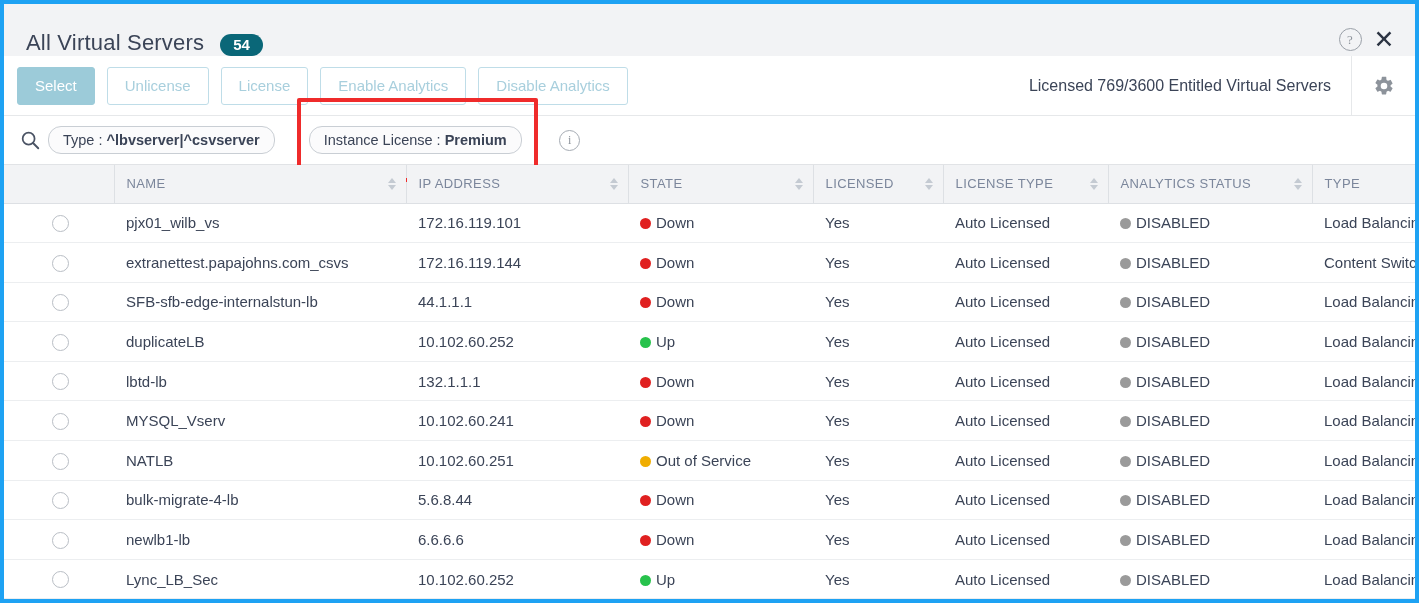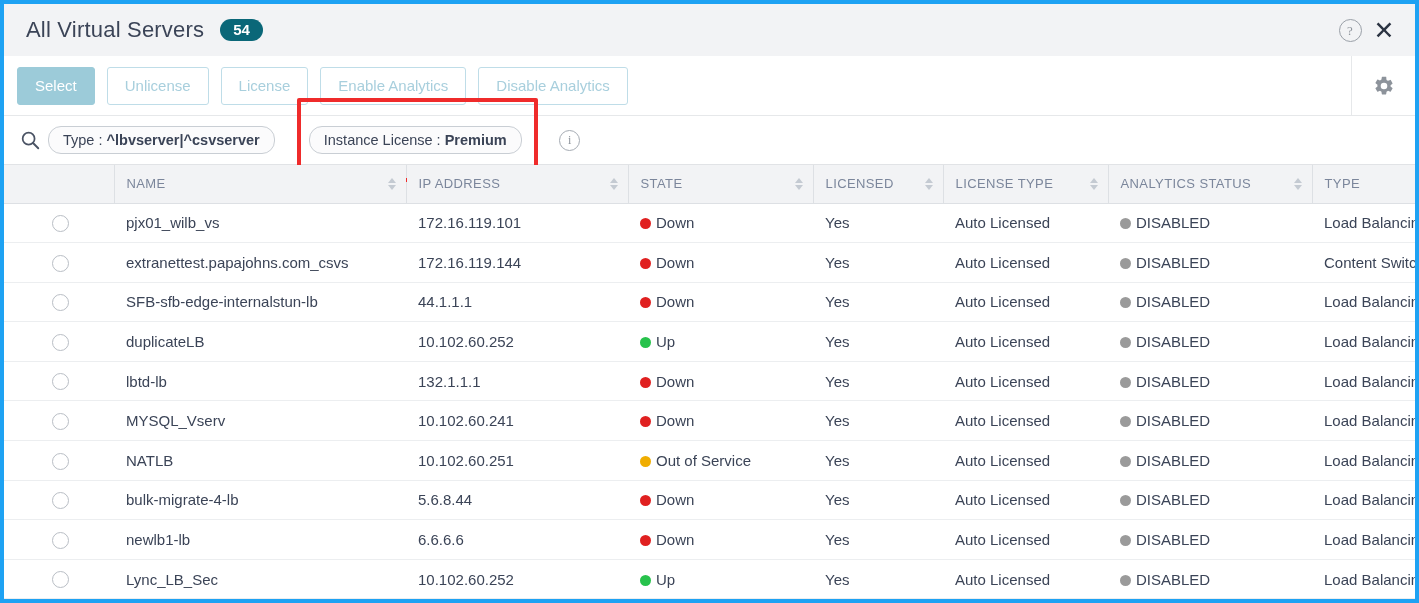--- a/index.html
+++ b/index.html
@@ -22,21 +22,21 @@
     border-bottom: 4px solid #1ea2f3;
     background: #ffffff;
     overflow: hidden;
   }
 
   
   .titlebar {
     height: 52px;
     background: #f2f3f5;
     display: flex;
-    align-items: center;
+    align-items: flex-end;
     padding: 0 14px 0 22px;
     box-sizing: border-box;
   }
   .title-text {
     font-size: 22px;
     color: #3b4457;
     font-weight: normal;
     letter-spacing: .2px;
   }
   .count-badge {
@@ -298,20 +298,21 @@
     </span>
   </div>
 
   <div class="toolbar">
     <button class="btn primary-disabled">Select</button>
     <button class="btn outline-disabled">Unlicense</button>
     <button class="btn outline-disabled">License</button>
     <button class="btn outline-disabled">Enable Analytics</button>
     <button class="btn outline-disabled">Disable Analytics</button>
     <span class="toolbar-spacer"></span>
+    <span class="license-text">Licensed 769/3600 Entitled Virtual Servers</span>
     <span class="gear-cell">
       <svg width="22" height="22" viewBox="0 0 24 24">
         <path fill="#8d939b" d="M19.14 12.94a7.43 7.43 0 0 0 .06-.94 7.43 7.43 0 0 0-.06-.94l2.03-1.58a.48.48 0 0 0 .12-.61l-1.92-3.32a.48.48 0 0 0-.58-.22l-2.39.96a7.03 7.03 0 0 0-1.63-.94l-.36-2.54A.47.47 0 0 0 13.94 2h-3.88a.47.47 0 0 0-.47.4l-.36 2.54c-.59.24-1.13.56-1.63.94l-2.39-.96a.48.48 0 0 0-.58.22L2.71 8.46a.48.48 0 0 0 .12.61l2.03 1.58c-.04.31-.06.63-.06.94s.2.63.06.94l-2.03 1.58a.48.48 0 0 0-.12.61l1.92 3.32c.12.22.38.3.58.22l2.39-.96c.5.38 1.04.7 1.63.94l.36 2.54c.04.23.24.4.47.4h3.88c.23 0 .43-.17.47-.4l.36-2.54c.59-.24 1.13-.56 1.63-.94l2.39.96c.2.08.46 0 .58-.22l1.92-3.32a.48.48 0 0 0-.12-.61l-2.03-1.58zM12 15.6A3.6 3.6 0 1 1 12 8.4a3.6 3.6 0 0 1 0 7.2z"></path>
       </svg>
     </span>
   </div>
 
   <div class="searchbar">
     <span class="search-icon-wrap">
       <svg width="22" height="22" viewBox="0 0 24 24">

